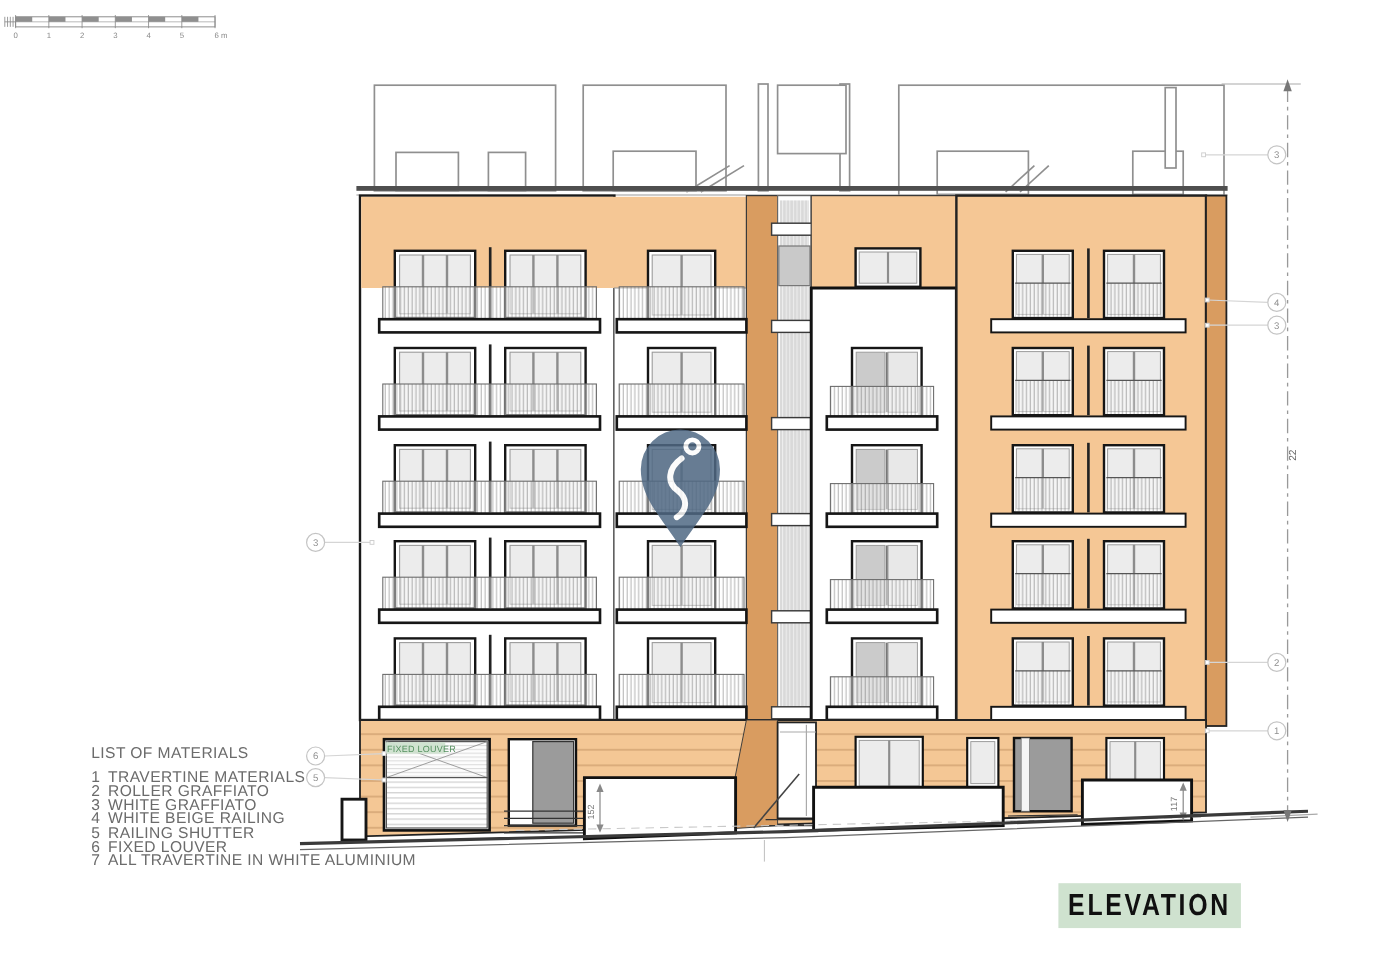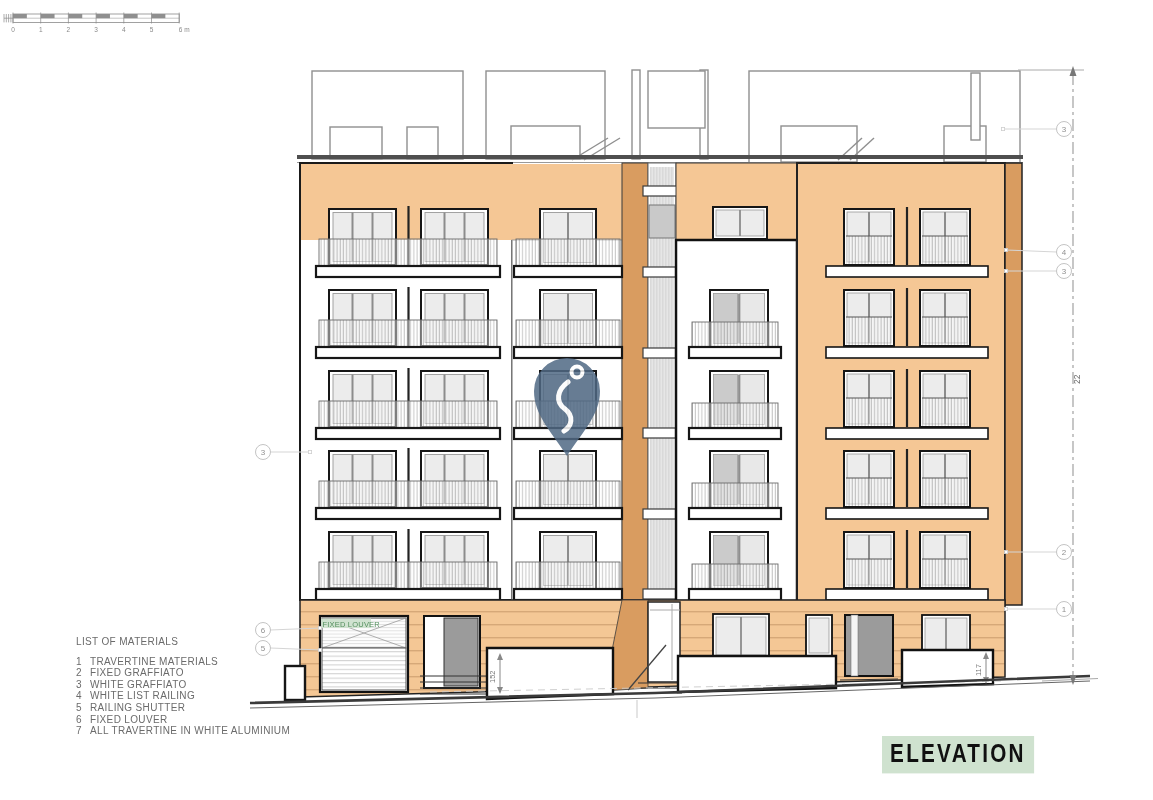--- a/index.html
+++ b/index.html
@@ -12,22 +12,22 @@
   html,body{margin:0;padding:0;background:#ffffff;}
   .frame{
     position:relative;width:1153px;height:800px;background:#fff;overflow:hidden;
     font-family:"Liberation Sans",sans-serif;
   }
   svg{position:absolute;left:0;top:0;}
   .orange{fill:var(--c-orange);}
   .reveal{fill:var(--c-reveal);}
   .trav-base{fill:var(--c-trav);}
   .materials{
-    position:absolute;left:76px;top:636px;color:#6b6b6b;
-    font-size:10px;letter-spacing:.35px;line-height:11.6px;white-space:nowrap;
+    position:absolute;left:76px;top:622px;color:#6b6b6b;
+    font-size:13px;letter-spacing:.35px;line-height:11.6px;white-space:nowrap;
   }
   .materials .mtitle{margin-bottom:8px;}
   .mrow{display:flex;}
   .mnum{width:14px;flex:0 0 14px;}
   .title-block{
     position:absolute;left:882px;top:736px;background:var(--c-green);
     padding:3px 9px 4px 9px;color:#101010;font-size:23px;font-weight:700;
     letter-spacing:2.5px;transform:scale(0.9,1.1);transform-origin:left top;
     white-space:nowrap;
   }
@@ -382,29 +382,29 @@
 
 <div class="materials">
   <div class="mtitle">LIST OF MATERIALS</div>
   <div id="materials-rows">
         <div class="mrow">
           <span class="mnum">1</span>
           <span class="mlab">TRAVERTINE MATERIALS</span>
         </div>
         <div class="mrow">
           <span class="mnum">2</span>
-          <span class="mlab">FIXED GRAFFIATO</span>
+          <span class="mlab">ROLLER GRAFFIATO</span>
         </div>
         <div class="mrow">
           <span class="mnum">3</span>
           <span class="mlab">WHITE GRAFFIATO</span>
         </div>
         <div class="mrow">
           <span class="mnum">4</span>
-          <span class="mlab">WHITE LIST RAILING</span>
+          <span class="mlab">WHITE BEIGE RAILING</span>
         </div>
         <div class="mrow">
           <span class="mnum">5</span>
           <span class="mlab">RAILING SHUTTER</span>
         </div>
         <div class="mrow">
           <span class="mnum">6</span>
           <span class="mlab">FIXED LOUVER</span>
         </div>
         <div class="mrow">

